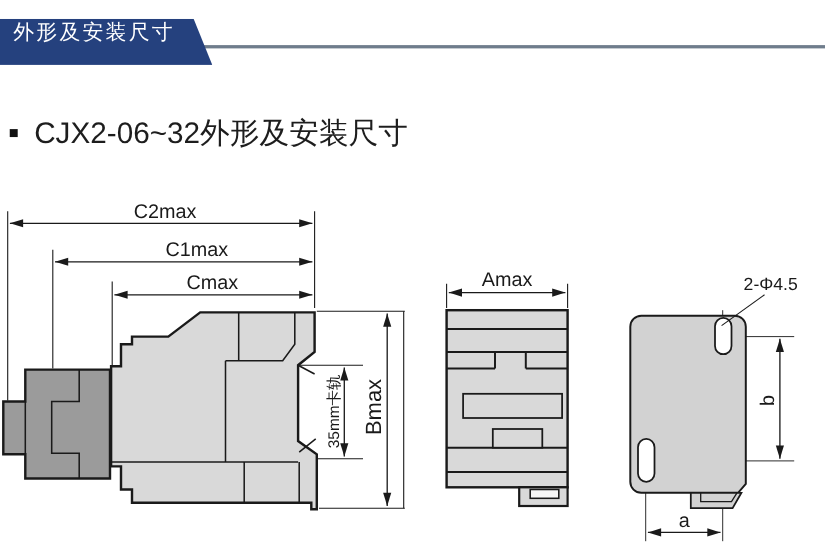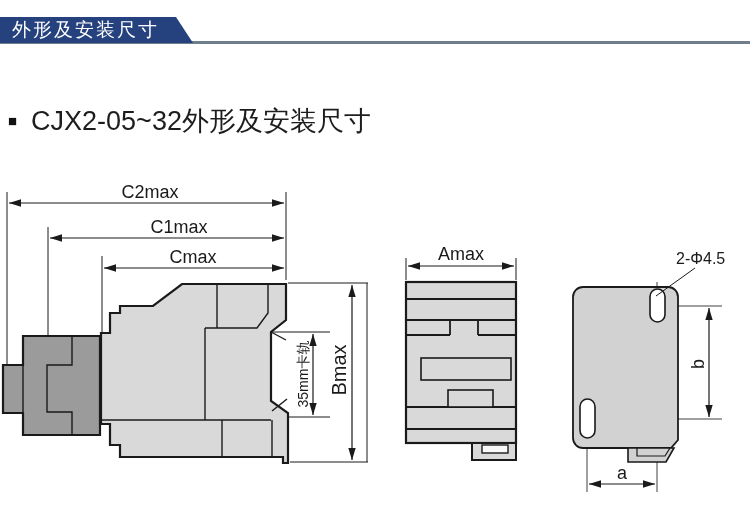--- a/index.html
+++ b/index.html
@@ -4,21 +4,21 @@
 <style>
   html,body{margin:0;padding:0;}
   body{
     width:750px;height:509px;position:relative;background:#ffffff;
     font-family:"Liberation Sans", sans-serif;overflow:hidden;
   }
   .rule{
     position:absolute;left:0;top:41px;width:750px;height:3px;background:#6f7d8c;
   }
   .header-bar{
-    position:absolute;left:0;top:17px;width:195px;height:26px;background:#25417e;
+    position:absolute;left:0;top:17px;width:195px;height:42px;background:#25417e;
     clip-path:polygon(0 0,176px 0,193px 100%,0 100%);
     color:#ffffff;font-size:19px;line-height:26px;padding-left:12px;
     letter-spacing:2px;box-sizing:border-box;z-index:2;
   }
   .section-title{
     position:absolute;left:8px;top:105px;height:32px;display:flex;align-items:center;
     color:#1d1d1d;font-size:27px;
   }
   .section-title .bullet{
     font-size:15px;margin-right:14px;position:relative;top:-1px;color:#111;
@@ -29,21 +29,21 @@
 </head>
 <body>
 
 <div class="rule"></div>
 <div class="header-bar">
   <span>外形及安装尺寸</span>
 </div>
 
 <div class="section-title">
   <span class="bullet">■</span>
-  <span>CJX2-05~32外形及安装尺寸</span>
+  <span>CJX2-06~32外形及安装尺寸</span>
 </div>
 
 <svg width="750" height="509" viewBox="0 0 750 509">
   <defs>
     <marker id="arr" markerUnits="userSpaceOnUse" markerWidth="14" markerHeight="10" refX="13" refY="5" orient="auto-start-reverse">
       <path d="M13,5 L1,1.3 L1,8.7 Z" fill="#1a1a1a"></path>
     </marker>
   </defs>
 
   <g>

